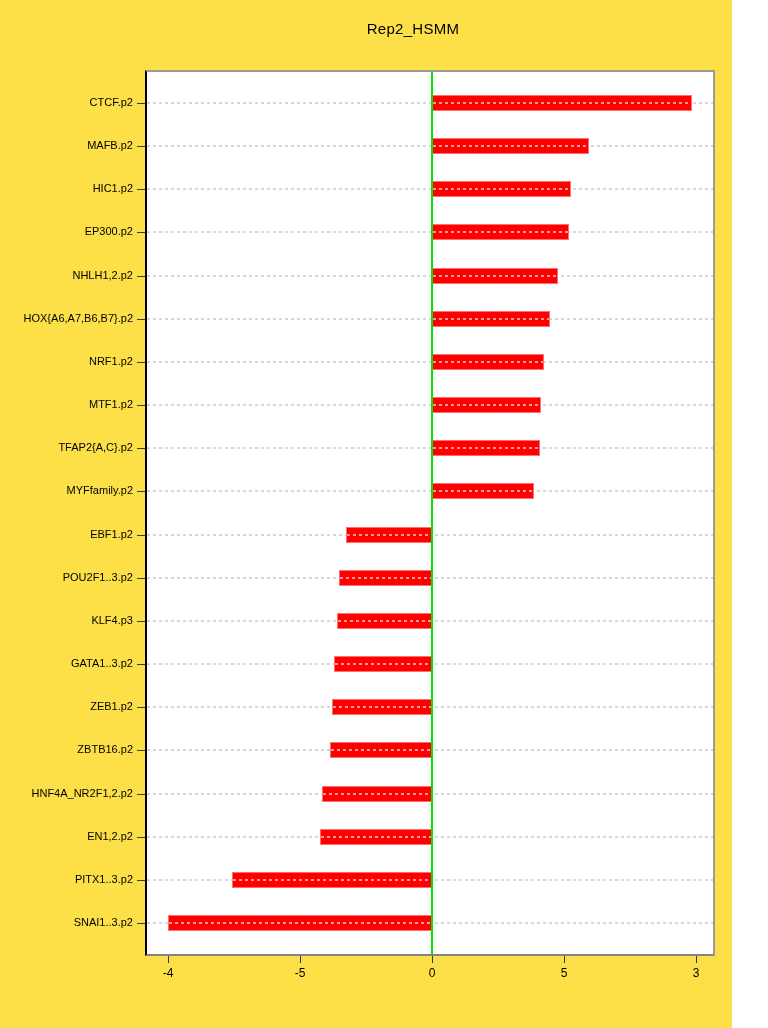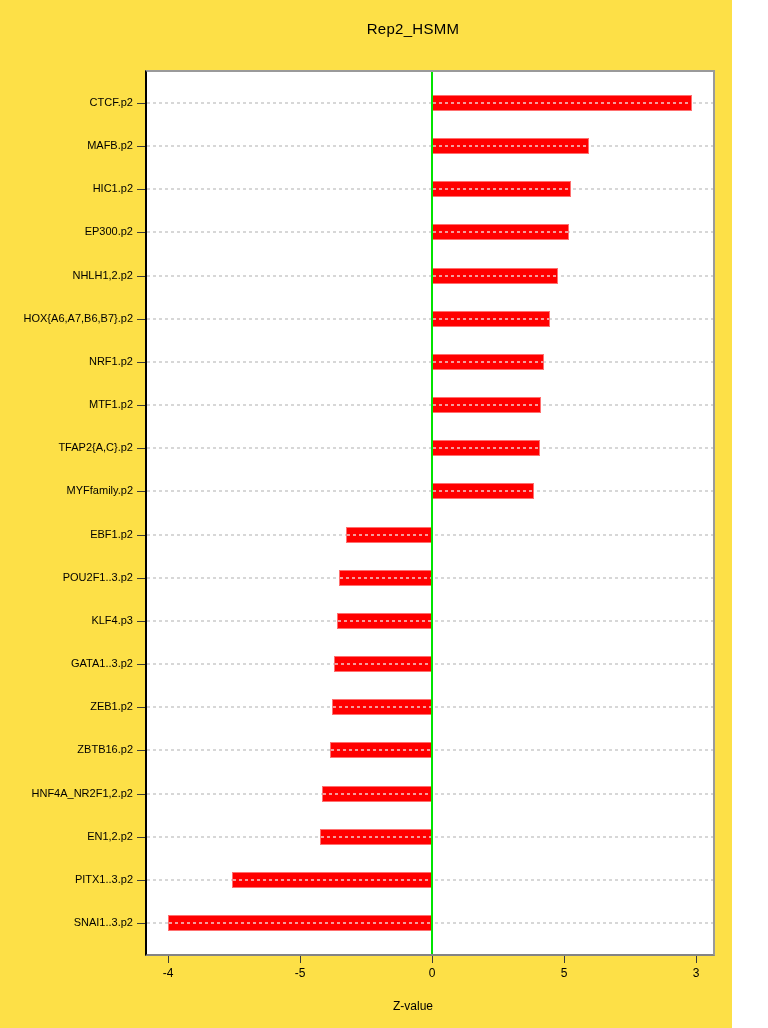--- a/index.html
+++ b/index.html
@@ -239,14 +239,13 @@
       <div class="xtick-label" style="left: -9px;">-4</div>
       <div class="xtick" style="left: 153px;"></div>
       <div class="xtick-label" style="left: 123px;">-5</div>
       <div class="xtick" style="left: 285px;"></div>
       <div class="xtick-label" style="left: 255px;">0</div>
       <div class="xtick" style="left: 417px;"></div>
       <div class="xtick-label" style="left: 387px;">5</div>
       <div class="xtick" style="left: 549px;"></div>
       <div class="xtick-label" style="left: 519px;">3</div>
     </div>
-  <div class="x-axis-title">Z-value</div>
 </div>
 
 </body></html>

